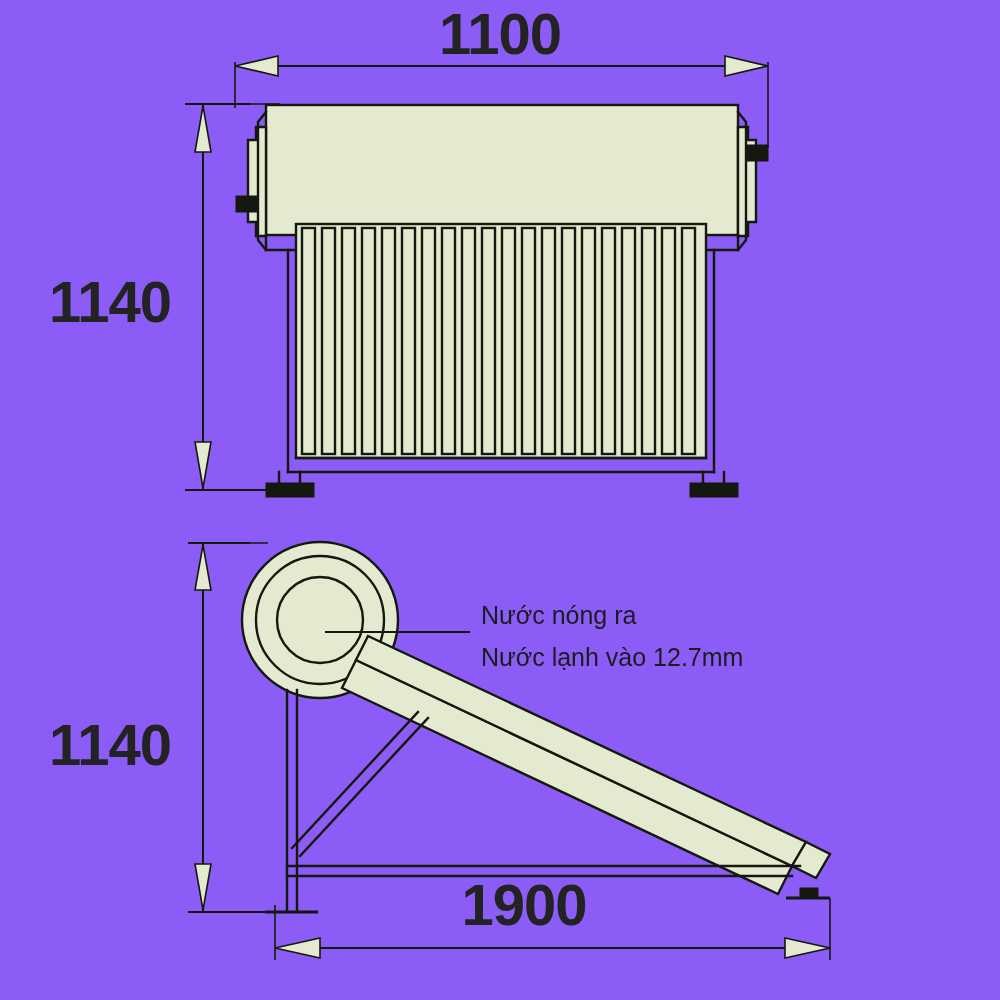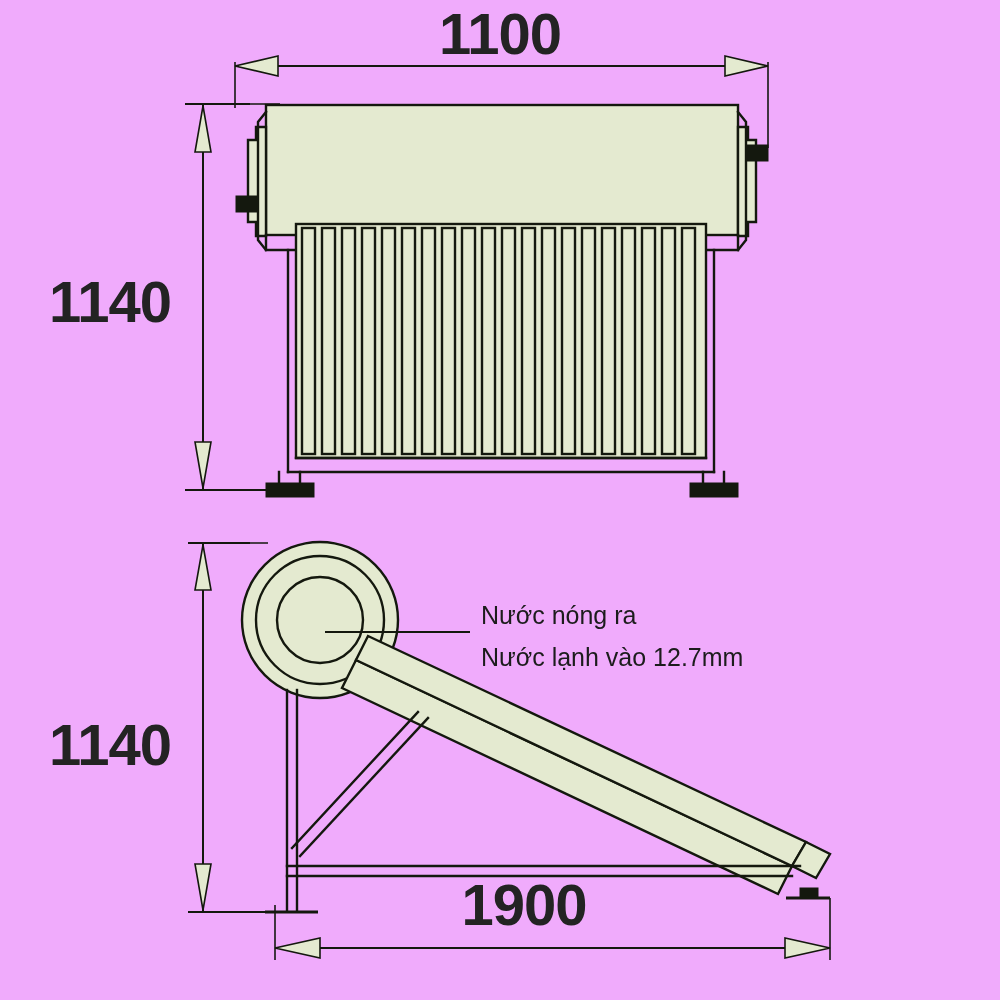--- a/index.html
+++ b/index.html
@@ -11,21 +11,21 @@
   body {
     width: 1000px;
     height: 1000px;
     overflow: hidden;
     font-family: "Liberation Sans", sans-serif;
   }
   #drawing-root {
     position: relative;
     width: 1000px;
     height: 1000px;
-    background: #f0abfc;
+    background: #8b5cf6;
   }
   svg.sheet {
     display: block;
     width: 1000px;
     height: 1000px;
   }
   .dim-text {
     font-family: "Liberation Sans", sans-serif;
     font-weight: bold;
     font-size: 58px;

